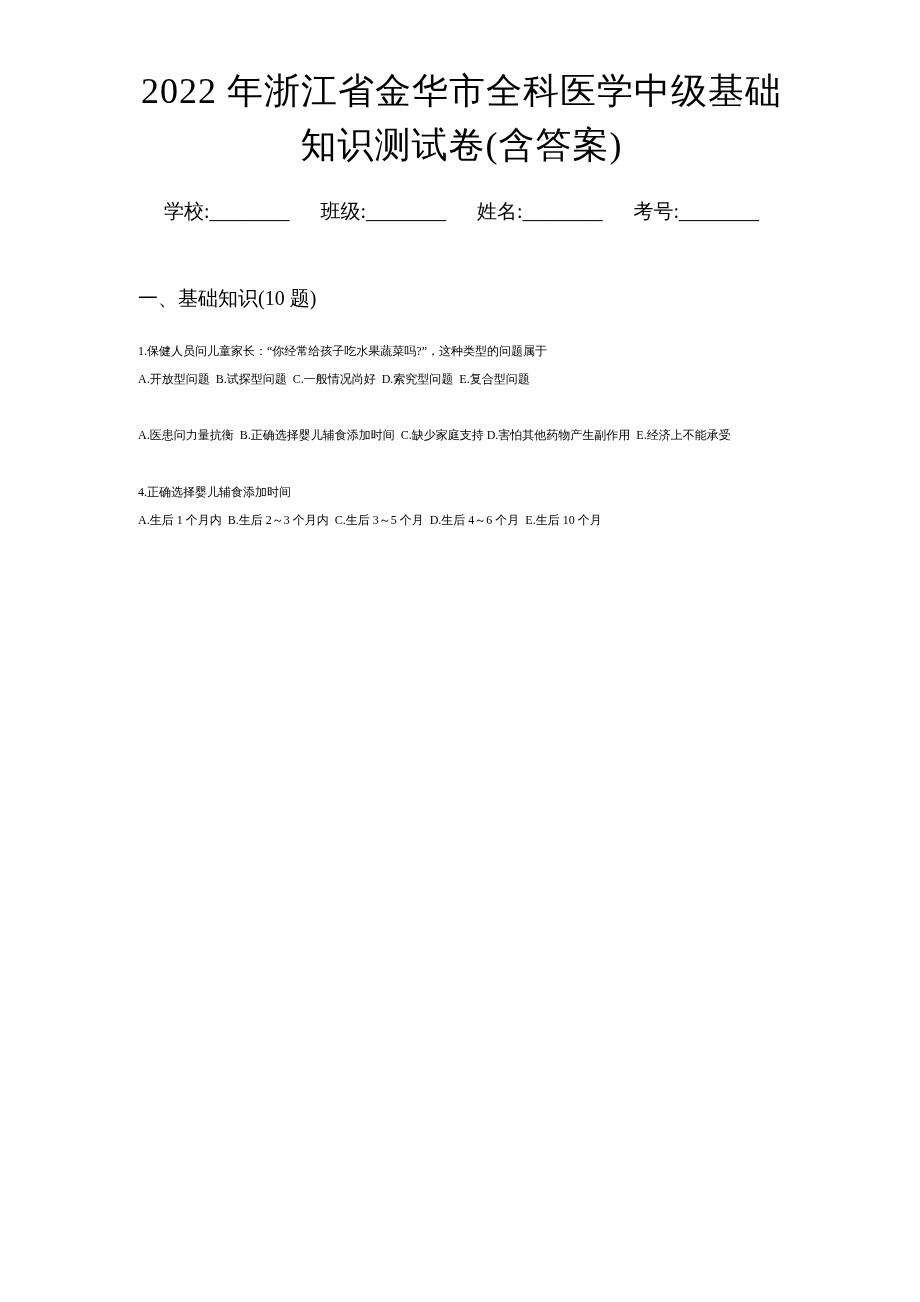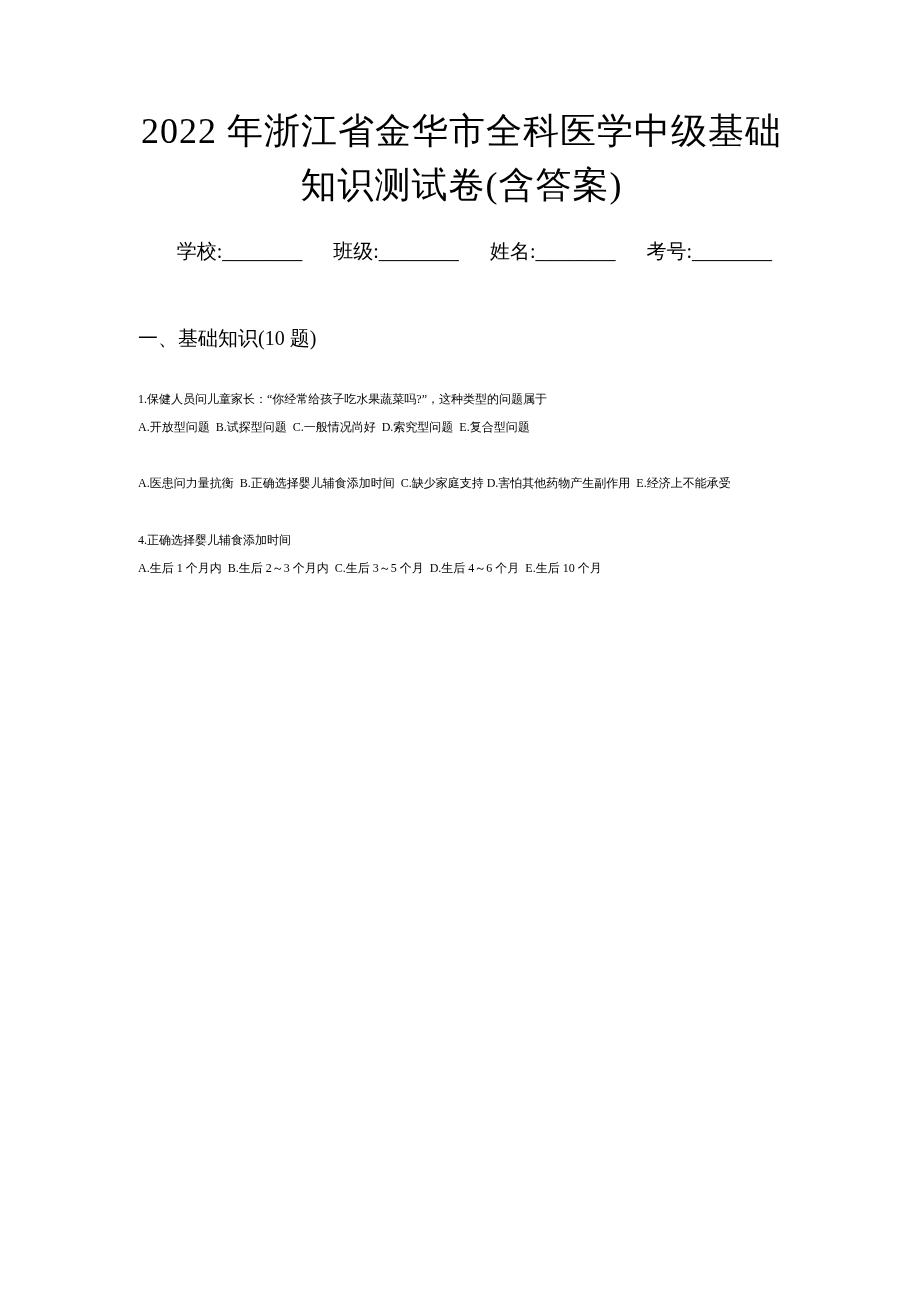--- a/index.html
+++ b/index.html
@@ -6,42 +6,42 @@
   html, body { background: #ffffff; }
   body {
     width: 920px;
     font-family: "Liberation Serif", "DejaVu Serif", serif;
     color: #000000;
   }
   .page {
     width: 920px;
     min-height: 1302px;
     background: #ffffff;
-    padding: 104px 135px 70px 138px;
+    padding: 64px 135px 70px 138px;
   }
   .title {
     font-size: 36px;
     font-weight: 400;
     text-align: center;
     line-height: 1.5;
     max-width: 690px;
     margin: 0 auto 26px auto;
     letter-spacing: 1px;
   }
   .info-line {
-    text-align: right;
+    text-align: center;
     font-size: 20px;
     margin-bottom: 58px;
     white-space: nowrap;
   }
   .info-line span { margin: 0 13px; }
   .section-heading {
     font-size: 20px;
     line-height: 1.5;
-    margin-bottom: 32px;
+    margin-bottom: 24px;
   }
   .question {
     font-size: 12px;
     line-height: 2.35;
     text-align: justify;
     margin-bottom: 28px;
   }
   .question p { white-space: pre-wrap; }
   .question.tight { line-height: 1.75; margin-bottom: 34px; }
 </style>

